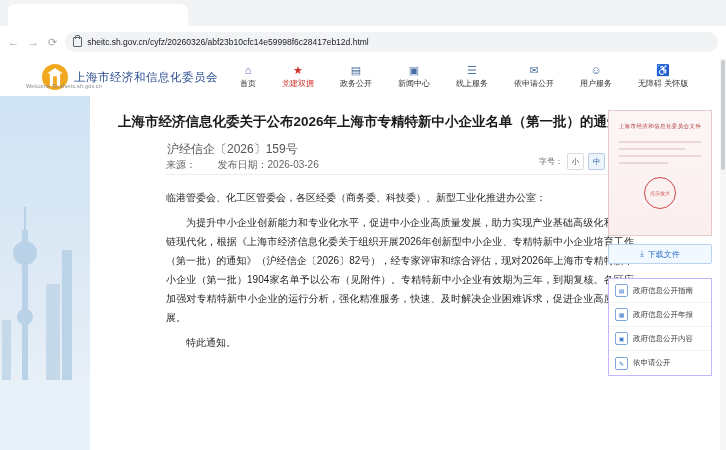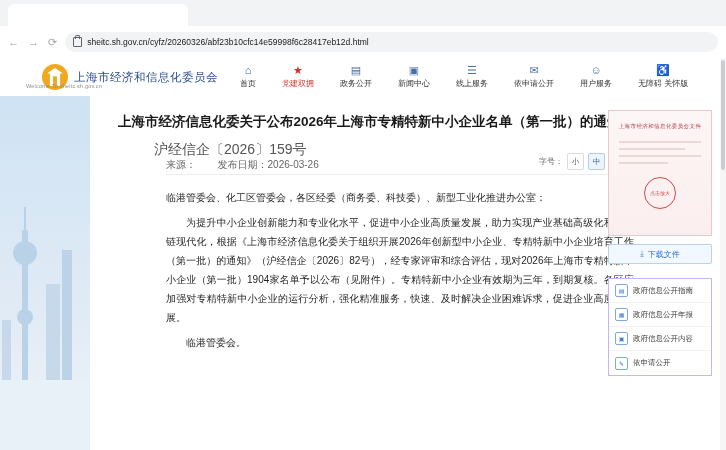--- a/index.html
+++ b/index.html
@@ -220,22 +220,22 @@
     position: absolute;
     left: 28px; top: 16px;
     width: 530px;
     font-size: 13.5px;
     font-weight: bold;
     color: #1a1a1a;
     line-height: 20px;
   }
   .doc-no {
     position: absolute;
-    left: 64px; top: 45px;
-    font-size: 14px;
+    left: 77px; top: 45px;
+    font-size: 12px;
     color: #555;
   }
   .meta-row {
     position: absolute;
     left: 76px; top: 62px;
     font-size: 10px;
     color: #666;
   }
   .meta-divider {
     position: absolute;
@@ -487,21 +487,21 @@
     <div class="fontsize">
       <span>字号：</span>
       <span class="fs-btn">小</span>
       <span class="fs-btn is-active">中</span>
       <span class="fs-btn">大</span>
     </div>
 
     <div class="body-text">
       <p>临港管委会、化工区管委会，各区经委（商务委、科技委）、新型工业化推进办公室：</p>
       <p class="p-indent">为提升中小企业创新能力和专业化水平，促进中小企业高质量发展，助力实现产业基础高级化和产业链现代化，根据《上海市经济信息化委关于组织开展2026年创新型中小企业、专精特新中小企业培育工作（第一批）的通知》（沪经信企〔2026〕82号），经专家评审和综合评估，现对2026年上海市专精特新中小企业（第一批）1904家名单予以公布（见附件）。专精特新中小企业有效期为三年，到期复核。各区应加强对专精特新中小企业的运行分析，强化精准服务，快速、及时解决企业困难诉求，促进企业高质量发展。</p>
-      <p class="p-indent">临港管委会。</p>
+      <p class="p-indent">特此通知。</p>
     </div>
   </div>
 
   <div class="rail">
     <div class="cert-card">
       <div class="cert-title">上海市经济和信息化委员会文件</div>
       <div class="cert-lines">
         <i></i>
           <i></i>
           <i></i>

